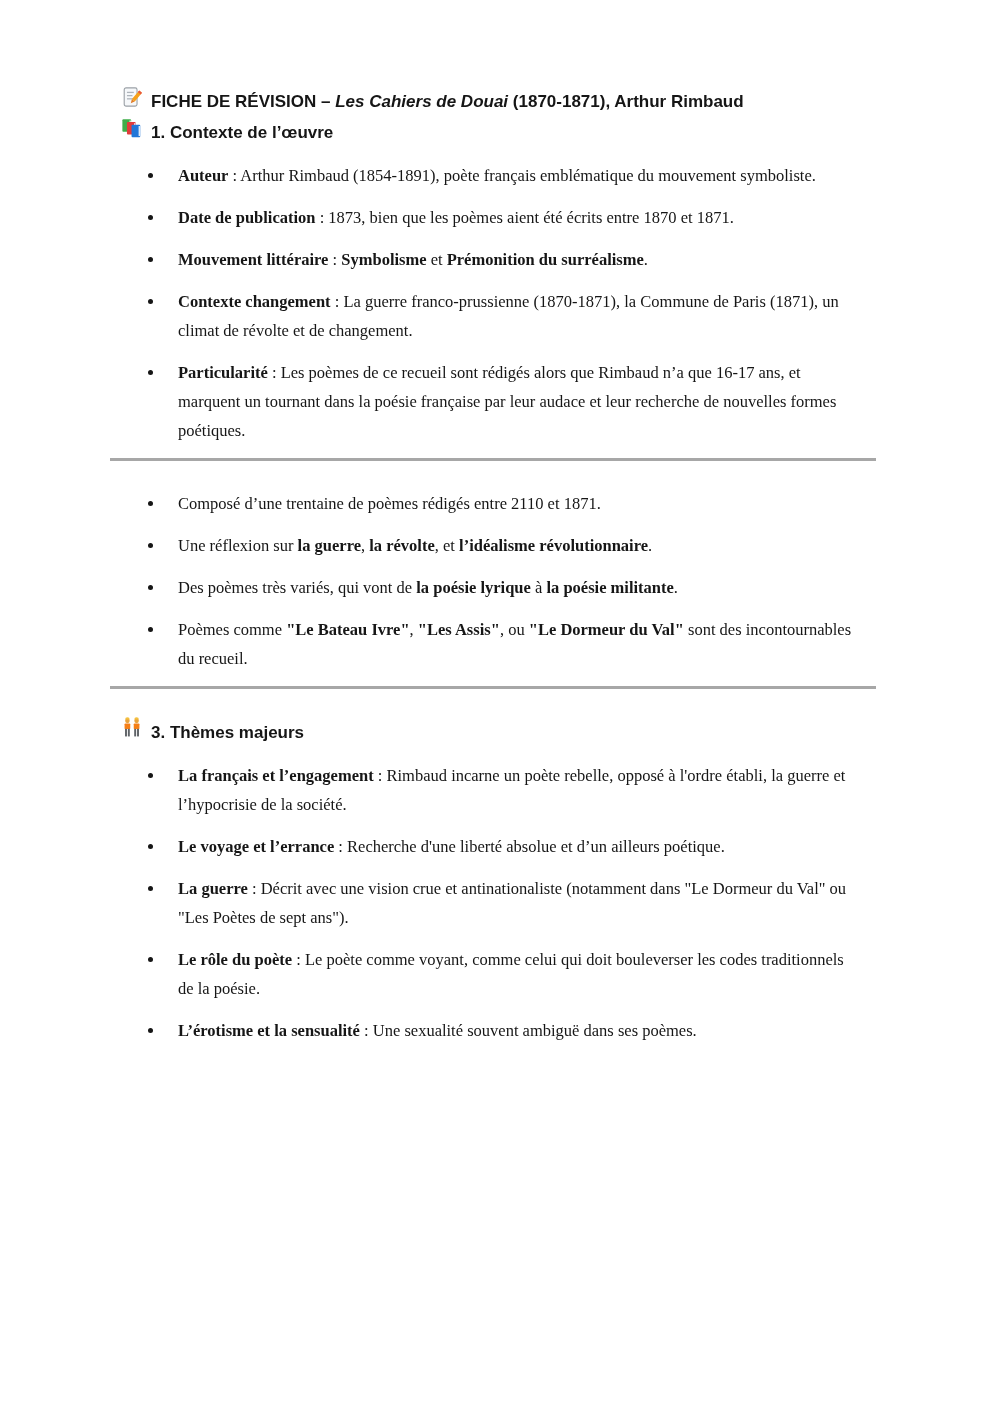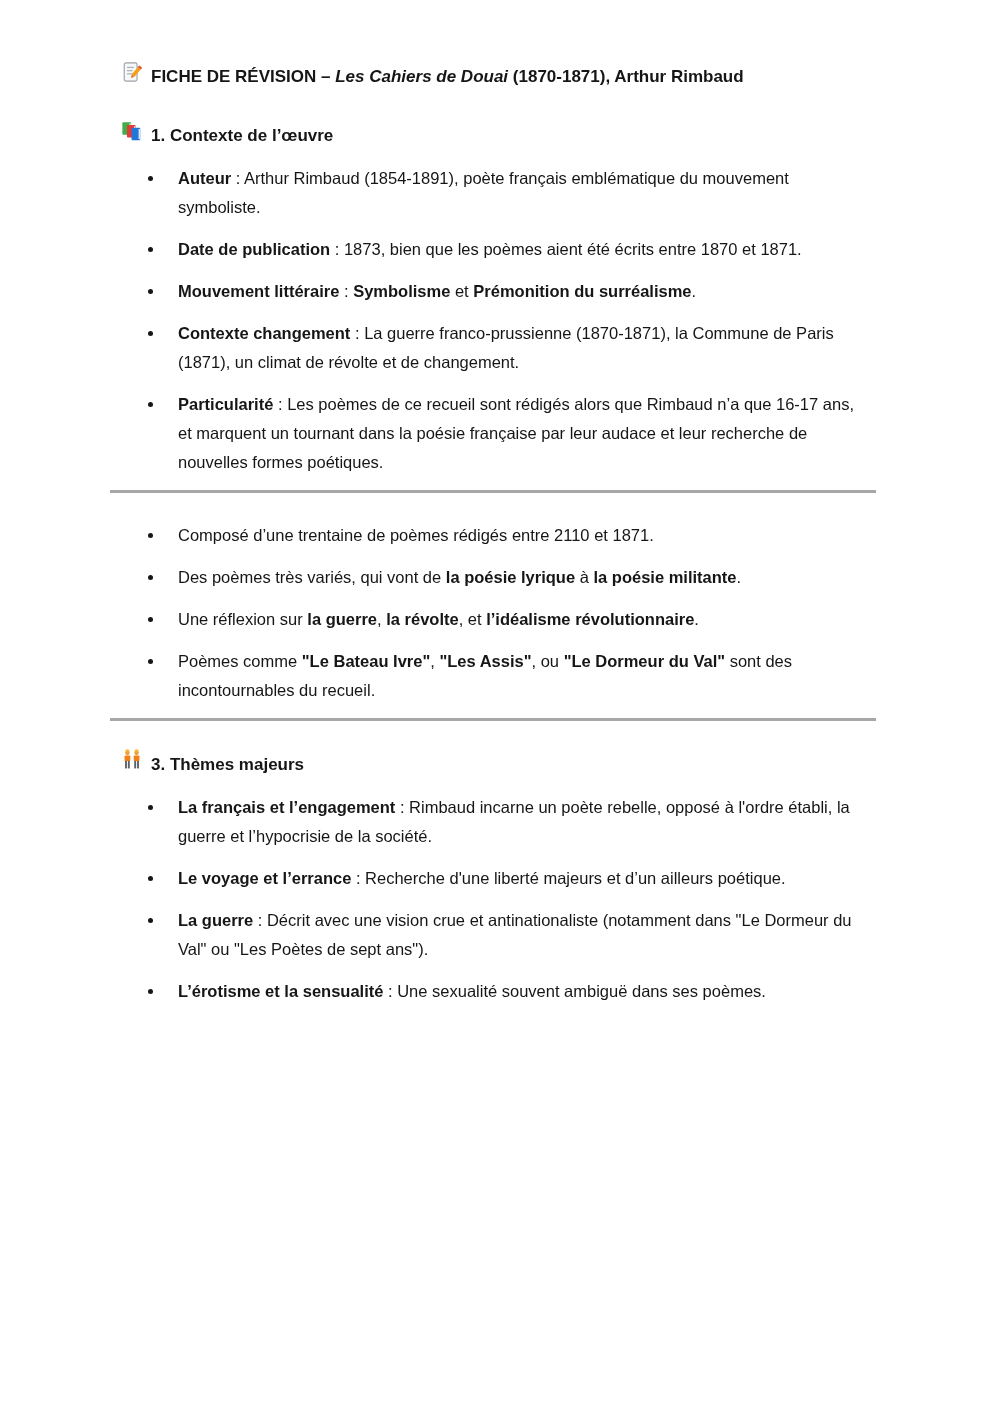--- a/index.html
+++ b/index.html
@@ -1,36 +1,37 @@
 <!DOCTYPE html>
 <html lang="fr"><head>
 <meta charset="utf-8">
 <style>
   html,body{margin:0;padding:0;background:#ffffff;}
   .page{
     width:993px;height:1404px;box-sizing:border-box;background:#ffffff;
-    padding:61px 116px 0 121px;
+    padding:86px 116px 0 121px;
     font-family:"Liberation Sans",sans-serif;
     font-size:16.5px;line-height:29px;color:#161616;
     overflow:hidden;
   }
   .title-row,.section-heading{
     display:flex;align-items:center;gap:8px;
     font-weight:700;font-size:17px;line-height:29px;margin:0;
   }
   .section-heading{margin:0 0 13px 0;}
-  #sections > section:first-child .section-heading{margin-top:28px;}
+  #sections > section:first-child .section-heading{margin-top:0;}
   .icon{width:22px;height:22px;flex:0 0 auto;display:inline-flex;}
   .icon svg{width:22px;height:22px;display:block;}
   .b{font-weight:700;}
   .i{font-style:italic;}
   ul.bullets{list-style:none;margin:0;padding:0;}
   ul.bullets li{
     position:relative;padding-left:57px;margin:0 16px 13px 0;
     max-width:756px;
+    font-family:Liberation Serif, serif;
   }
   ul.bullets li::before{
     content:"";position:absolute;left:27px;top:12px;
     width:5px;height:5px;border-radius:50%;background:#161616;
   }
   hr.divider{
     border:none;height:3px;background:#a7a7a7;
     width:766px;margin:11px 0 28px -11px;
   }
 </style>
@@ -74,22 +75,22 @@
           <li><span class="b">Date de publication</span><span> : 1873, bien que les poèmes aient été écrits entre 1870 et 1871.</span></li>
           <li><span class="b">Mouvement littéraire</span><span> : </span><span class="b">Symbolisme</span><span> et </span><span class="b">Prémonition du surréalisme</span><span>.</span></li>
           <li><span class="b">Contexte changement</span><span> : La guerre franco-prussienne (1870-1871), la Commune de Paris (1871), un climat de révolte et de changement.</span></li>
           <li><span class="b">Particularité</span><span> : Les poèmes de ce recueil sont rédigés alors que Rimbaud n’a que 16-17 ans, et marquent un tournant dans la poésie française par leur audace et leur recherche de nouvelles formes poétiques.</span></li>
         </ul>
   </section>
 <hr class="divider">
   <section>
     <ul class="bullets">
           <li><span>Composé d’une trentaine de poèmes rédigés entre 2110 et 1871.</span></li>
+          <li><span>Une réflexion sur </span><span class="b">la guerre</span><span>, </span><span class="b">la révolte</span><span>, et </span><span class="b">l’idéalisme révolutionnaire</span><span>.</span></li>
           <li><span>Des poèmes très variés, qui vont de </span><span class="b">la poésie lyrique</span><span> à </span><span class="b">la poésie militante</span><span>.</span></li>
-          <li><span>Une réflexion sur </span><span class="b">la guerre</span><span>, </span><span class="b">la révolte</span><span>, et </span><span class="b">l’idéalisme révolutionnaire</span><span>.</span></li>
           <li><span>Poèmes comme </span><span class="b">"Le Bateau Ivre"</span><span>, </span><span class="b">"Les Assis"</span><span>, ou </span><span class="b">"Le Dormeur du Val"</span><span> sont des incontournables du recueil.</span></li>
         </ul>
   </section>
 <hr class="divider">
   <section>
     <h2 class="section-heading">
       <span class="icon-slot"><span class="icon">
     <svg viewBox="0 0 24 24">
       <g>
         <circle cx="7" cy="4.2" r="2.5" fill="#e8a33d"></circle>
@@ -104,19 +105,20 @@
         <rect x="13.9" y="7" width="6.2" height="6.2" rx="1" fill="#f57f17"></rect>
         <rect x="14.4" y="13" width="2.1" height="8.2" fill="#5f6368"></rect>
         <rect x="17.5" y="13" width="2.1" height="8.2" fill="#5f6368"></rect>
       </g>
     </svg>
   </span></span>
       <span class="heading-text">3. Thèmes majeurs</span>
     </h2>
     <ul class="bullets">
           <li><span class="b">La français et l’engagement</span><span> : Rimbaud incarne un poète rebelle, opposé à l'ordre établi, la guerre et l’hypocrisie de la société.</span></li>
-          <li><span class="b">Le voyage et l’errance</span><span> : Recherche d'une liberté majeurs et d’un ailleurs poétique.</span></li>
+          <li><span class="b">Le voyage et l’errance</span><span> : Recherche d'une liberté absolue et d’un ailleurs poétique.</span></li>
           <li><span class="b">La guerre</span><span> : Décrit avec une vision crue et antinationaliste (notamment dans "Le Dormeur du Val" ou "Les Poètes de sept ans").</span></li>
+          <li><span class="b">Le rôle du poète</span><span> : Le poète comme voyant, comme celui qui doit bouleverser les codes traditionnels de la poésie.</span></li>
           <li><span class="b">L’érotisme et la sensualité</span><span> : Une sexualité souvent ambiguë dans ses poèmes.</span></li>
         </ul>
   </section>
 </div>
 </main>
 
 </body></html>

